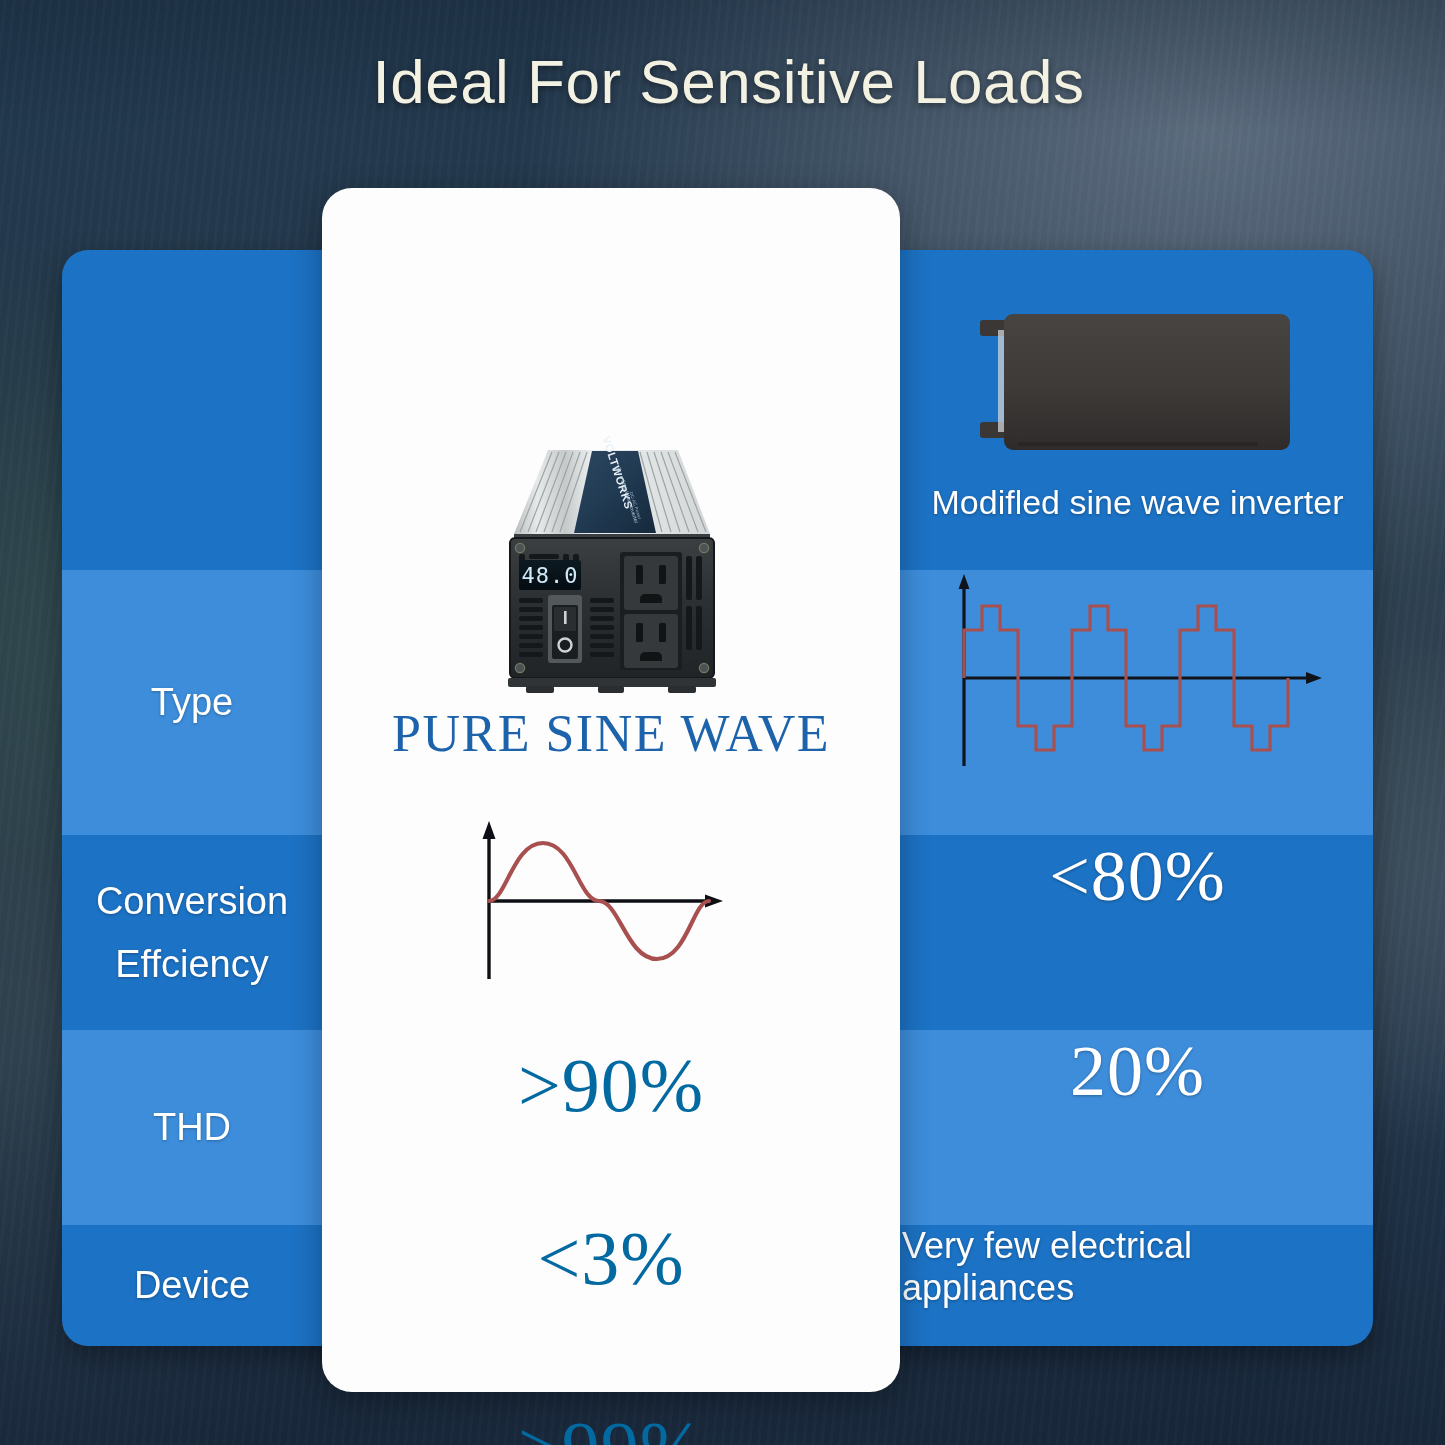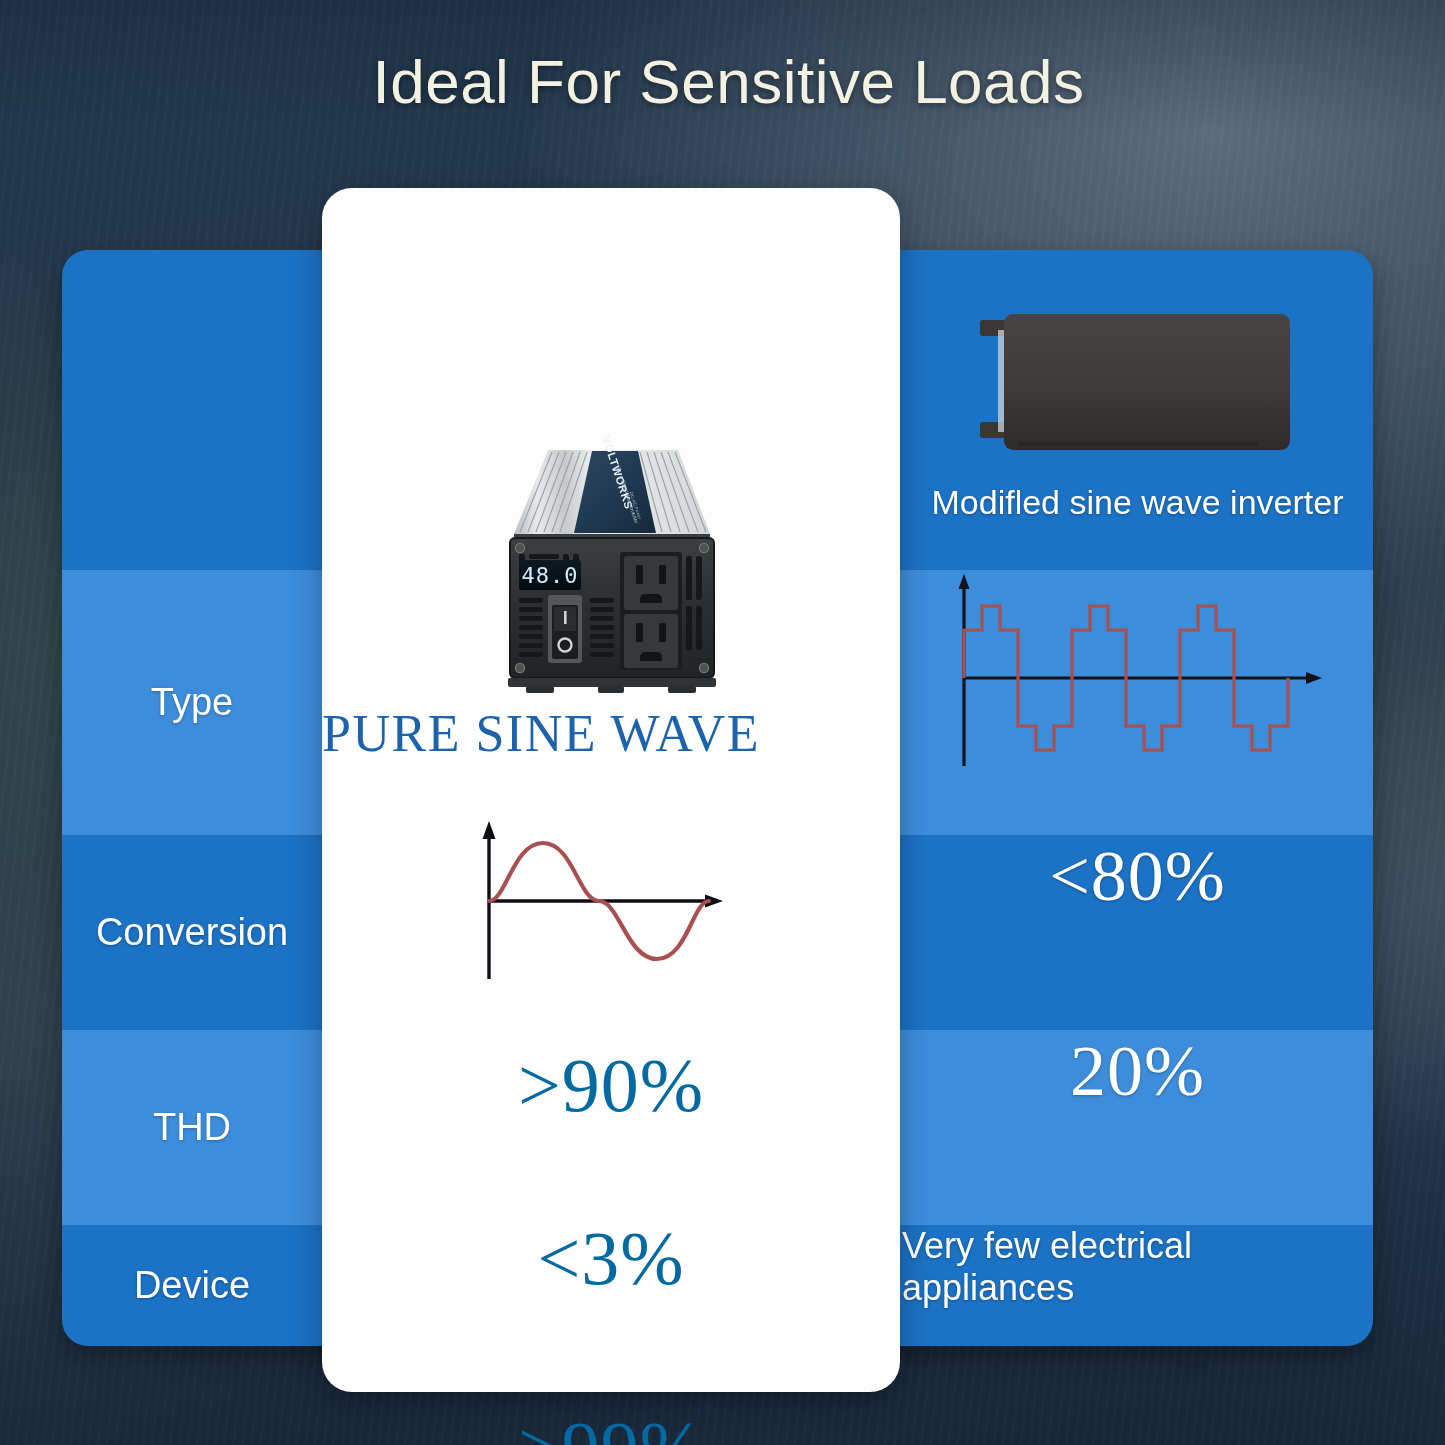--- a/index.html
+++ b/index.html
@@ -114,21 +114,21 @@
     display:flex; align-items:center; justify-content:center;
   }
   .c-big {
     font-family:"Liberation Serif", serif;
     color:#0369a1;
     font-size:76px;
     letter-spacing:1px;
   }
   #pure-title {
     position:absolute; left:0; top:516px; width:100%;
-    text-align:left;
+    text-align:center;
     font-family:"Liberation Serif", serif;
     color:#1d63ac;
     font-size:52px;
     letter-spacing:1.5px;
   }
 
   
   #inverter { position:absolute; left:50%; top:246px; transform:translateX(-50%); }
 
   
@@ -209,20 +209,21 @@
                    L296,156 L314,156 L314,180 L332,180 L332,156 L350,156 L350,108"></path>
         </g>
       </svg>
 
     </div>
   </div>
 
   <div class="prow dark" style="top:585px;height:195px;">
     <div class="cell-left">
       <span>Conversion</span>
+      <span>Effciency</span>
     </div>
     <div class="cell-mid"></div>
     <div class="cell-right">
       <span class="r-big">&lt;80%</span>
     </div>
   </div>
 
   <div class="prow light" style="top:780px;height:195px;">
     <div class="cell-left">
       <span>THD</span>

